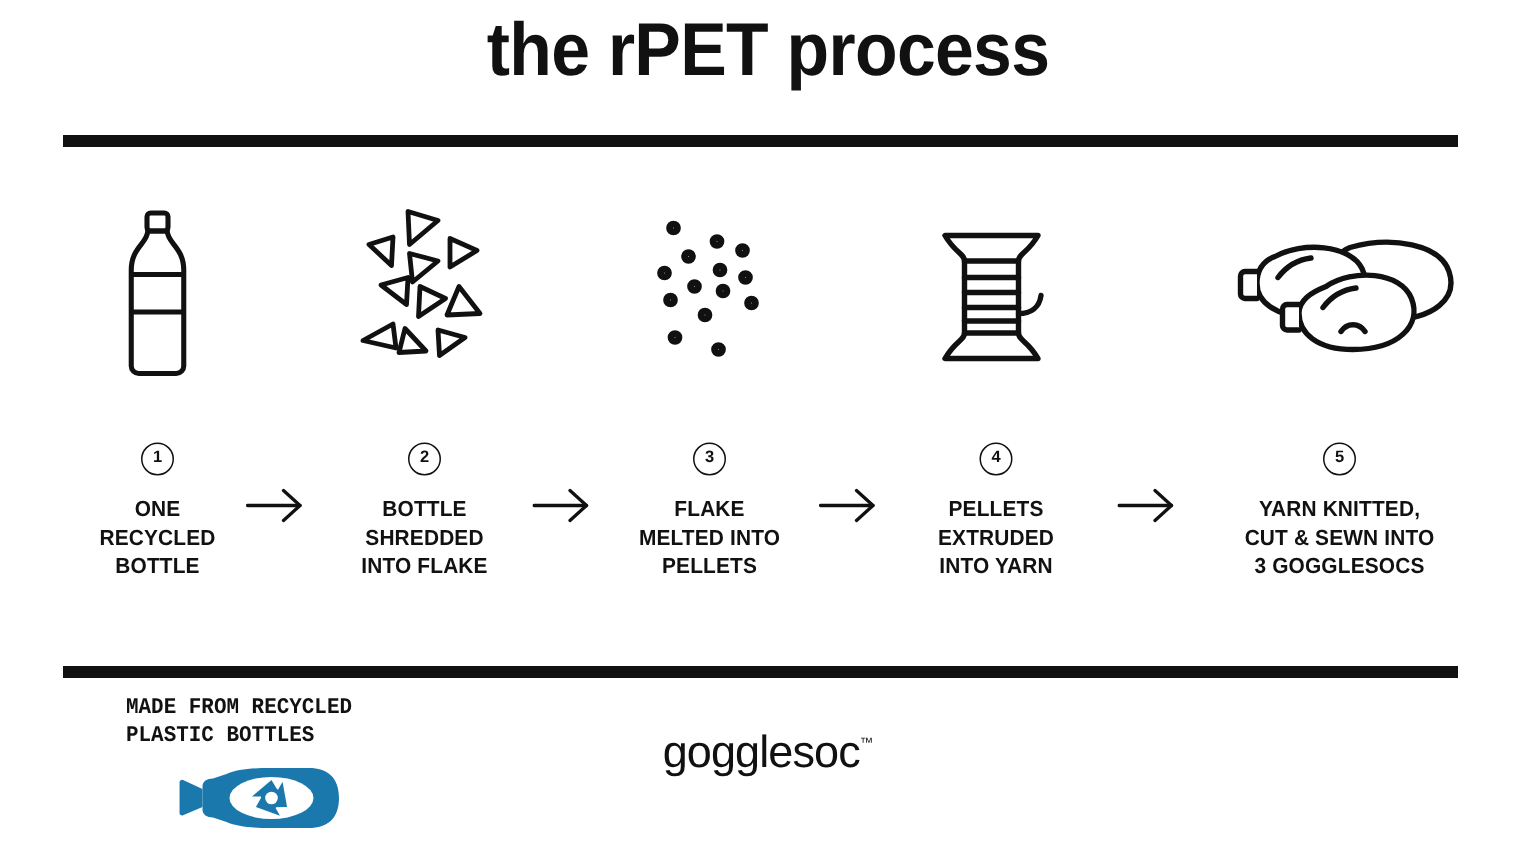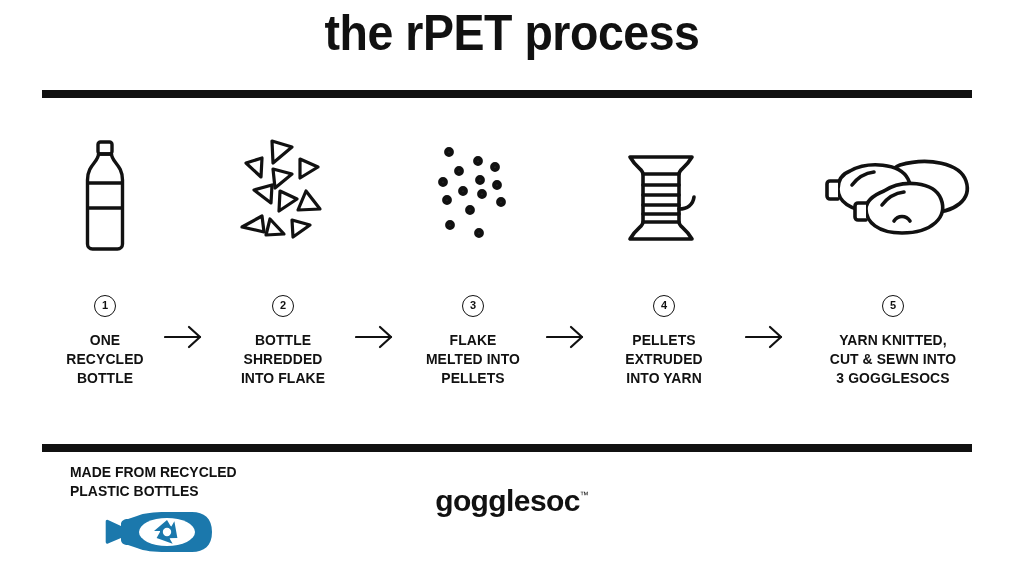--- a/index.html
+++ b/index.html
@@ -106,23 +106,24 @@
   .arrow {
     position: absolute;
     top: 196px;
     width: 40px;
     height: 26px;
   }
 
   
   .footer-left {
     position: absolute;
-    left: 70px;
+    left: 84px;
     top: 462px;
     width: 260px;
+    font-family: Liberation Mono, monospace;
   }
   .footer-tag {
     font-size: 15px;
     font-weight: 700;
     line-height: 19px;
     letter-spacing: 0px;
     color: #111111;
     white-space: pre-line;
     transform: scaleX(0.93);
     transform-origin: left top;
@@ -137,22 +138,22 @@
     position: absolute;
     left: 0;
     top: 478px;
     width: 1024px;
     text-align: center;
     font-size: 30px;
     line-height: 34px;
     color: #111111;
     letter-spacing: -0.6px;
   }
-  .brand .b-light { font-weight: 700; }
-  .brand .b-bold { font-weight: 700; }
+  .brand .b-light { font-weight: 400; }
+  .brand .b-bold { font-weight: 400; }
   .brand .b-tm {
     font-size: 9px;
     vertical-align: 13px;
     font-weight: 400;
     letter-spacing: 0;
   }
 </style>
 </head>
 <body>
 

